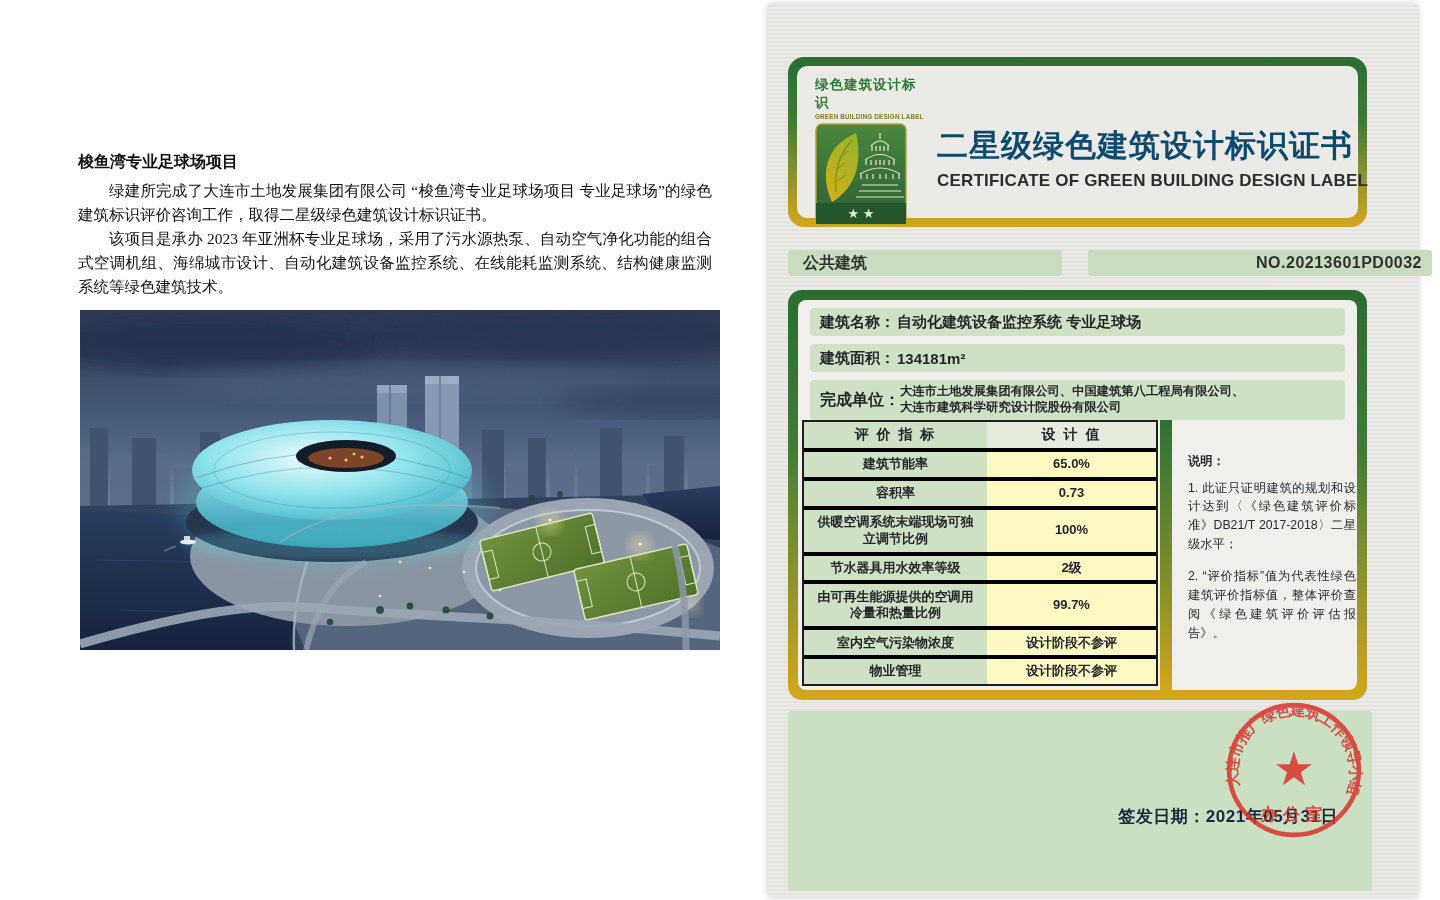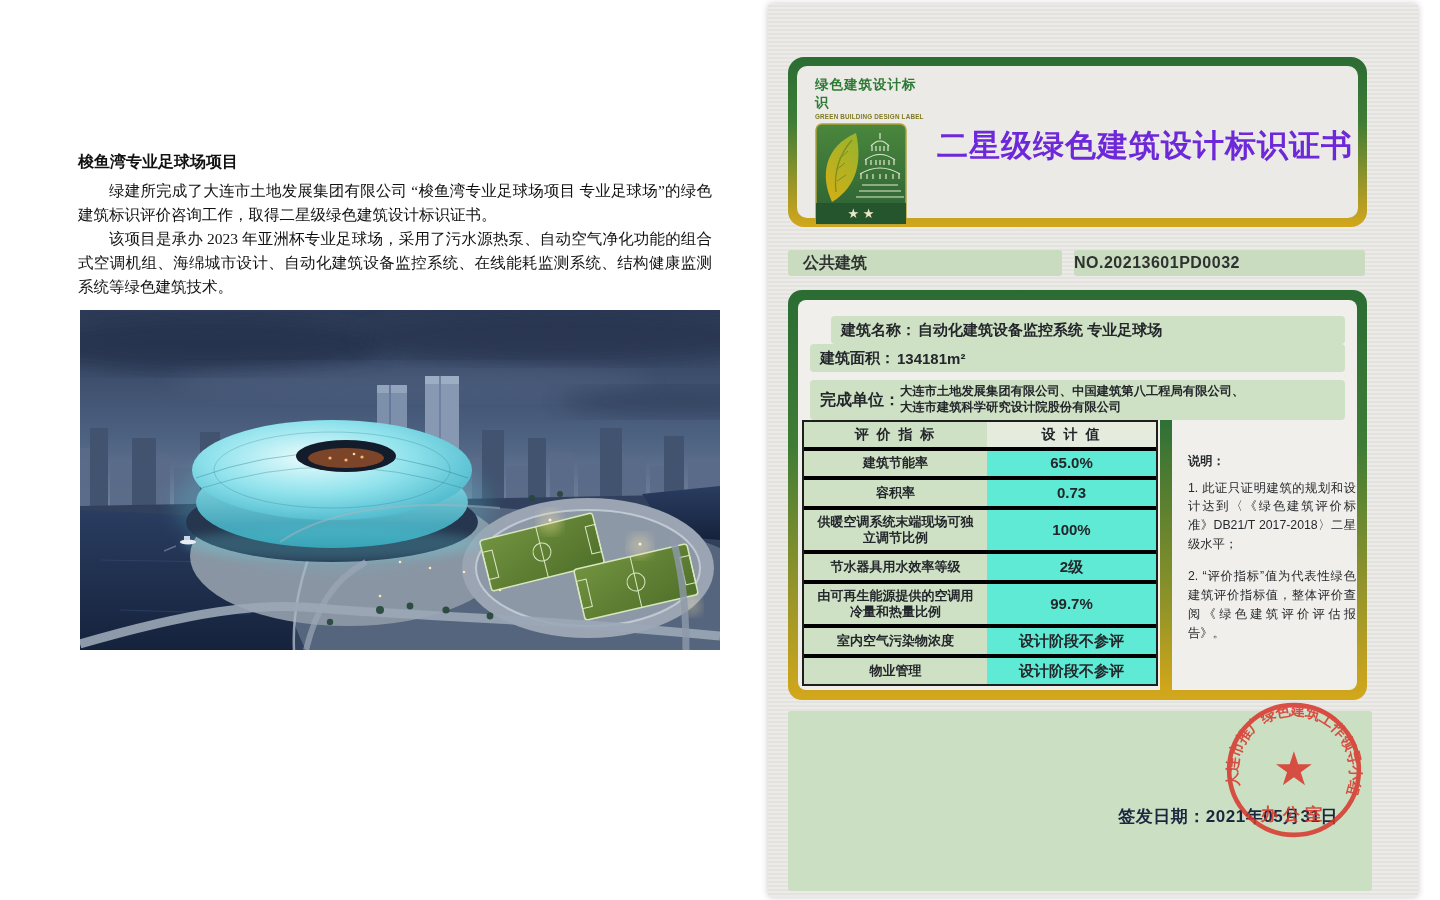--- a/index.html
+++ b/index.html
@@ -21,49 +21,49 @@
           repeating-linear-gradient(0deg, rgba(255,255,255,.16) 0 2px, rgba(0,0,0,.02) 2px 4px),
           #e8e7e3;
         box-shadow:0 0 7px rgba(0,0,0,.22);}
   .gradbox{background:linear-gradient(180deg,#2b6c33 0%,#3e7c36 38%,#97952a 74%,#d3a71b 100%);}
   .header-box{position:absolute;left:20px;top:53px;width:579px;height:170px;border-radius:16px;}
   .header-inner{position:absolute;inset:9px;background:#eceae6;border-radius:10px;}
   .logo{position:absolute;left:18px;top:10px;width:110px;text-align:left;}
   .logo-cn{font-size:13.5px;font-weight:bold;color:#2c7a33;letter-spacing:1px;}
   .logo-en{font-size:6.3px;font-weight:bold;color:#7d7a22;letter-spacing:.2px;margin-top:1px;}
   .titles{position:absolute;left:140px;right:10px;top:62px;text-align:center;}
-  .title-cn{font-size:31px;line-height:1.15;font-weight:600;color:#6d28d9;letter-spacing:1px;white-space:nowrap;}
+  .title-cn{font-size:31px;line-height:1.15;font-weight:600;color:#0c4a6e;letter-spacing:1px;white-space:nowrap;}
   .title-en{font-size:17px;font-weight:bold;color:#2d2d2d;margin-top:7px;letter-spacing:.2px;white-space:nowrap;}
 
   .bar{position:absolute;top:246px;height:26px;background:#c9dcbf;border-radius:3px;
        font-size:16px;font-weight:bold;color:#2f3230;line-height:26px;}
   .type-bar{left:20px;width:274px;padding-left:15px;box-sizing:border-box;}
-  .no-bar{left:306px;width:291px;padding-right:10px;box-sizing:border-box;letter-spacing:.5px;}
+  .no-bar{left:320px;width:344px;text-align:right;padding-right:10px;box-sizing:border-box;letter-spacing:.5px;}
 
   .main-box{position:absolute;left:20px;top:286px;width:579px;height:410px;border-radius:14px;}
   .main-inner{position:absolute;inset:10px;background:#f0efeb;border-radius:8px;}
   .info-bar{position:absolute;left:12px;right:12px;height:28px;background:#cfe1c5;border-radius:4px;
             display:flex;align-items:center;padding:0 10px;box-sizing:border-box;
             font-weight:bold;color:#23262a;}
   .info-label{font-size:15px;white-space:nowrap;}
   .info-value{font-size:15px;margin-left:2px;white-space:nowrap;}
-  .ib1{top:16px;margin-left:21px;}
+  .ib1{top:8px;}
   .ib2{top:44px;}
   .ib3{top:80px;height:40px;}
   .unit-lines{font-size:12.3px;line-height:1.3;font-weight:bold;}
 
   .itable{position:absolute;left:4px;top:120px;width:356px;height:266px;border:2px solid #1d1f1d;
           display:flex;flex-direction:column;box-sizing:border-box;}
   .trow{display:flex;flex:1 1 auto;border-top:4px solid #000000;}
   .trow:first-child{border-top:none;}
   .trow.tall{flex-grow:1.16;}
   .tc{display:flex;align-items:center;justify-content:center;text-align:center;
       font-size:13px;font-weight:bold;color:#23262a;padding:1px 8px;box-sizing:border-box;line-height:1.25;}
   .tc.ind{width:52%;background:#cfe1c5;}
-  .tc.val{width:48%;background:#5eead4;font-size:15px;}
+  .tc.val{width:48%;background:#fef9c3;font-size:13px;}
   .thead .ind{background:#cfe1c5;font-size:14px;letter-spacing:2px;}
   .thead .val{background:#e5ecdd;font-size:14px;letter-spacing:2px;}
 
   .vdivider{position:absolute;left:362px;top:120px;width:12px;height:270px;
             background:linear-gradient(180deg,#2f7036 0%,#8f9328 68%,#d2a61a 100%);}
 
   .notes{position:absolute;left:390px;top:152px;width:168px;color:#26292c;
          font-size:12.3px;line-height:1.52;font-weight:500;}
   .notes .nh{font-weight:bold;margin-bottom:8px;}
   .notes p{margin:0 0 14px 0;text-align:justify;}
@@ -283,20 +283,21 @@
               <path d="M45,51 Q65,39 85,51"></path>
               <path d="M46,51 v5 M52,51 v5 M58,51 v5 M65,51 v5 M71,51 v5 M78,51 v5 M84,51 v5"></path>
               <path d="M47,62 H83 M44,68 H86 M41,74 H89"></path>
             </g>
             <rect x="1" y="80" width="90" height="21" fill="#24552c"></rect>
             <text x="46" y="95" text-anchor="middle" font-size="13" fill="#ece7c6">★ ★</text>
           </svg>
         </div>
         <div class="titles">
           <div class="title-cn">二星级绿色建筑设计标识证书</div>
+          <div class="title-en">CERTIFICATE OF GREEN BUILDING DESIGN LABEL</div>
         </div>
       </div>
     </div>
 
     <div class="bar type-bar">公共建筑</div>
     <div class="bar no-bar">NO.20213601PD0032</div>
 
     <div class="main-box gradbox">
       <div class="main-inner">
 

